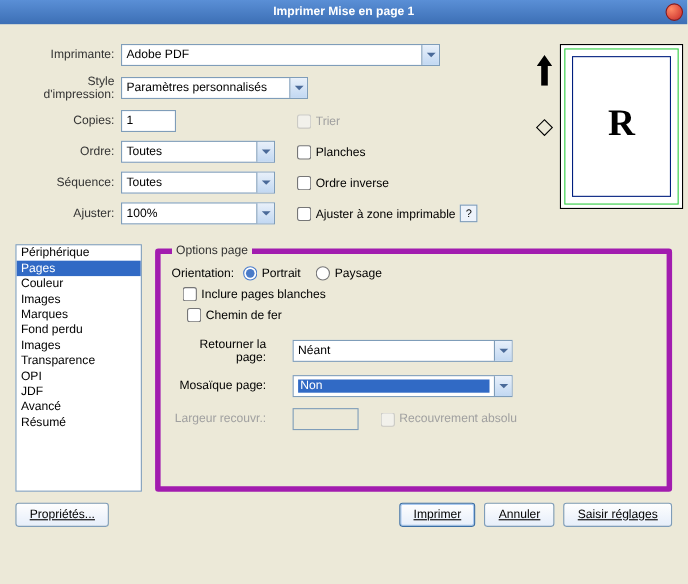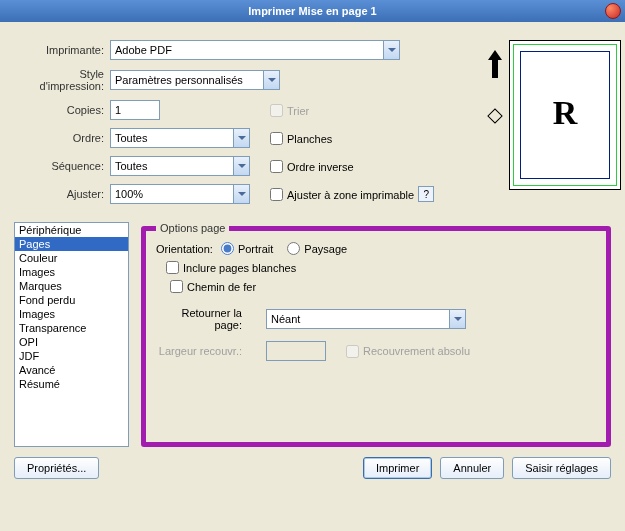--- a/index.html
+++ b/index.html
@@ -28,21 +28,21 @@
 .listbox .selected { background:#316ac5; color:#fff; }
 fieldset { border:5px solid #a21caf; border-radius:3px; padding:8px 10px 12px 10px; margin-left:12px; flex:1; height:225px; }
 legend { padding:0 4px; color:#333; }
 .fs-row { display:flex; align-items:center; margin-bottom:6px; }
 .fs-row .lbl2 { width:110px; text-align:right; padding-right:24px; }
 .radio-group { display:flex; align-items:center; gap:14px;justify-content:flex-end; }
 .radio-item { display:flex; align-items:center; gap:4px; }
 .sel-hi .sel-val { background:#316ac5; color:#fff; padding:0 2px; display:inline-block; width:calc(100% - 16px); }
 .disabled { color:#a0a0a0; }
 .footer { display:flex; gap:8px; padding:0 14px 14px 14px; align-items:center; }
-.btn { height:22px; border:1px solid #7f9db9; background:linear-gradient(#fefefe,#e6eefa); border-radius:3px; padding:0 12px; display:flex; align-items:center; cursor:default; }
+.btn { height:22px; border:1px solid #7f9db9; background:linear-gradient(#fefefe,#e6eefa); border-radius:3px; padding:0 12px; display:flex; align-items:center; cursor:default;text-decoration:underline; }
 .btn.default { border:1px solid #3a6ea5; box-shadow: inset 0 0 0 1px #a8c8f0; }
 .help-btn { width:16px; height:16px; border:1px solid #7f9db9; background:#eef3fb; display:flex; align-items:center; justify-content:center; font-size:10px; margin-left:4px; }
 .arrow-up-icon svg { display:block; }
 </style>
 </head>
 <body>
 
 <div class="titlebar">
   <span>Imprimer Mise en page 1</span>
   <div class="close-btn"></div>
@@ -171,20 +171,27 @@
           <input type="checkbox" style="">
           <span style="margin-left:4px">Chemin de fer</span>
         </div>
       <div class="fs-row">
         <div class="lbl2">Retourner la page:</div>
         <div class="sel" style="width:200px">
             <span>Néant</span>
             <span class="arrow"></span>
           </div>
       </div>
+      <div class="fs-row" style="margin-top:10px">
+        <div class="lbl2">Mosaïque page:</div>
+        <div class="sel sel-hi" style="width:200px">
+            <span class="sel-val">Non</span>
+            <span class="arrow"></span>
+          </div>
+      </div>
       <div class="fs-row disabled" style="margin-top:10px">
         <div class="lbl2">Largeur recouvr.:</div>
         <div class="inp" style="width:60px;background:#ece9d8"></div>
         <div style="width:20px"></div>
         <input type="checkbox" disabled="" style="">
           <span style="margin-left:4px">Recouvrement absolu</span>
       </div>
     </fieldset>
   </div>
 </div>

